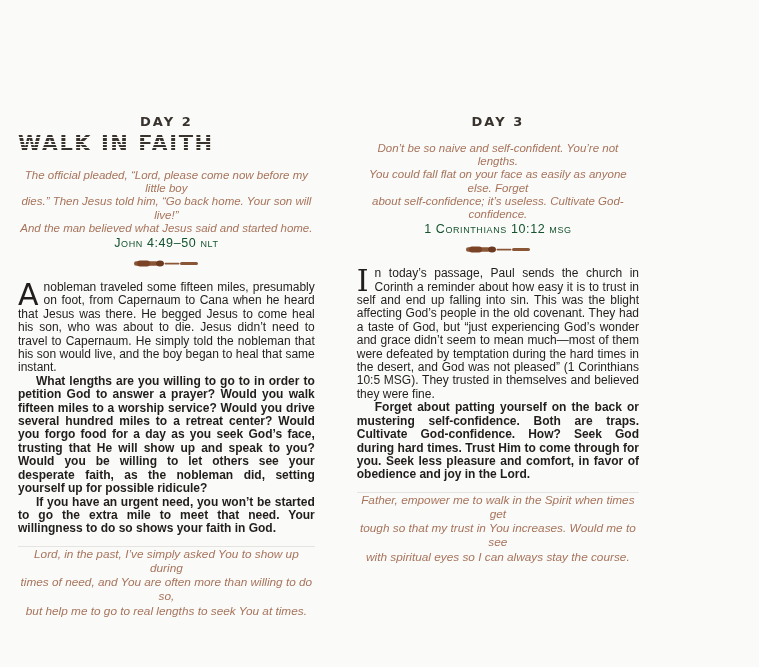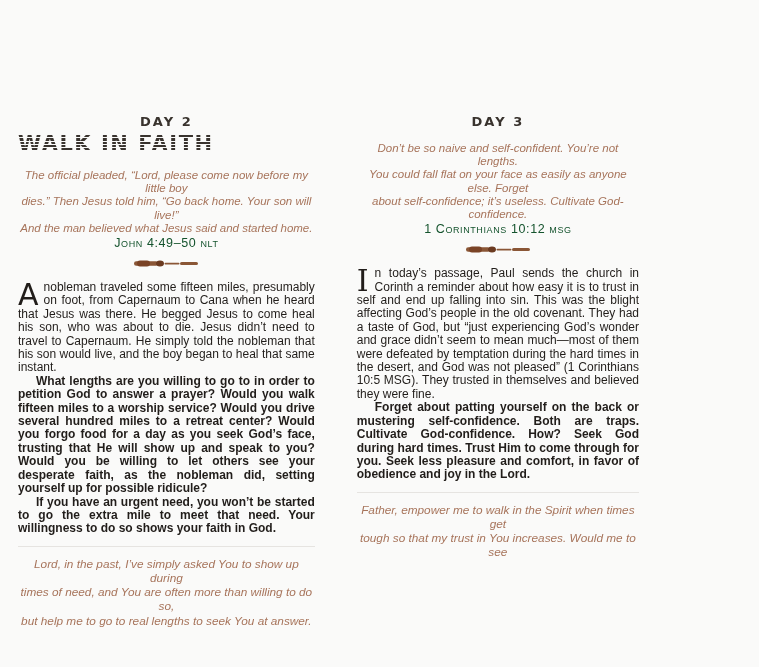--- a/index.html
+++ b/index.html
@@ -88,21 +88,20 @@
     font-family: "DejaVu Sans", sans-serif;
   }
   .page-right .dropcap { font-family: "DejaVu Serif", serif; padding-right: 6px; }
 
   .rule {
     border: none;
     border-top: 1px solid #e6e4e1;
     margin-top: 10px;
   }
   .prayer {
-    margin-top: 10px;
     text-align: center;
     font-style: italic;
     font-size: 11.8px;
     line-height: 14.2px;
     color: #a7745b;
   }
 </style>
 </head>
 <body>
 
@@ -133,21 +132,21 @@
       <p><span class="dropcap">A</span><span>nobleman traveled some fifteen miles, presumably on foot, from Capernaum to Cana when he heard that Jesus was there. He begged Jesus to come heal his son, who was about to die. Jesus didn’t need to travel to Capernaum. He simply told the nobleman that his son would live, and the boy began to heal that same instant.</span></p>
       <p class="indent">What lengths are you willing to go to in order to petition God to answer a prayer? Would you walk fifteen miles to a worship service? Would you drive several hundred miles to a retreat center? Would you forgo food for a day as you seek God’s face, trusting that He will show up and speak to you? Would you be willing to let others see your desperate faith, as the nobleman did, setting yourself up for possible ridicule?</p>
       <p class="indent">If you have an urgent need, you won’t be started to go the extra mile to meet that need. Your willingness to do so shows your faith in God.</p>
     </div>
 
     <hr class="rule">
 
     <div class="prayer">
       <div>Lord, in the past, I’ve simply asked You to show up during</div>
       <div>times of need, and You are often more than willing to do so,</div>
-      <div>but help me to go to real lengths to seek You at answer.</div>
+      <div>but help me to go to real lengths to seek You at times.</div>
     </div>
   </section>
 
   <section class="page page-right">
     <div class="day-label">DAY 3</div>
 
     <div class="quote">
       <div>Don’t be so naive and self-confident. You’re not lengths.</div>
       <div>You could fall flat on your face as easily as anyone else. Forget</div>
       <div>about self-confidence; it’s useless. Cultivate God-confidence.</div>
@@ -167,16 +166,17 @@
     <div class="bodytext">
       <p><span class="dropcap">I</span><span>n today’s passage, Paul sends the church in Corinth a reminder about how easy it is to trust in self and end up falling into sin. This was the blight affecting God’s people in the old covenant. They had a taste of God, but “just experiencing God’s wonder and grace didn’t seem to mean much—most of them were defeated by temptation during the hard times in the desert, and God was not pleased” (1 Corinthians 10:5 MSG). They trusted in themselves and believed they were fine.</span></p>
       <p class="indent">Forget about patting yourself on the back or mustering self-confidence. Both are traps. Cultivate God-confidence. How? Seek God during hard times. Trust Him to come through for you. Seek less pleasure and comfort, in favor of obedience and joy in the Lord.</p>
     </div>
 
     <hr class="rule">
 
     <div class="prayer">
       <div>Father, empower me to walk in the Spirit when times get</div>
       <div>tough so that my trust in You increases. Would me to see</div>
+      <div>with spiritual eyes so I can always stay the course.</div>
     </div>
   </section>
 
 </div>
 
 </body></html>

